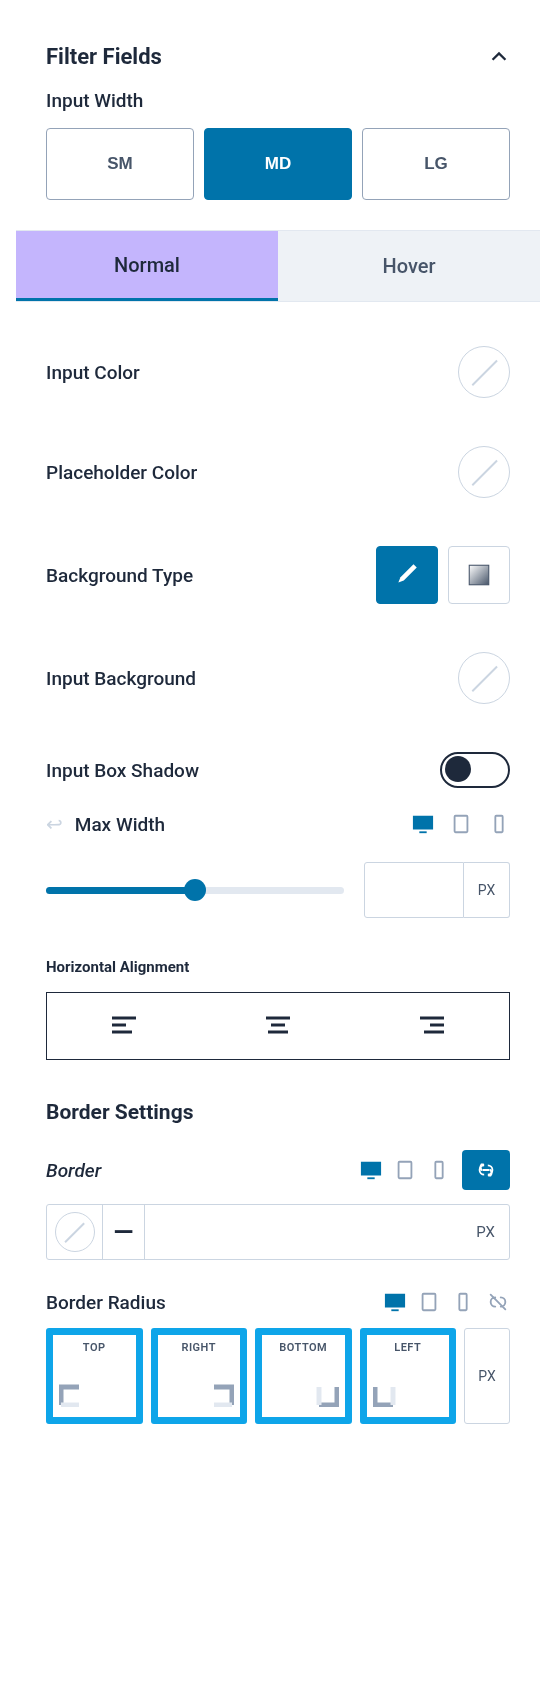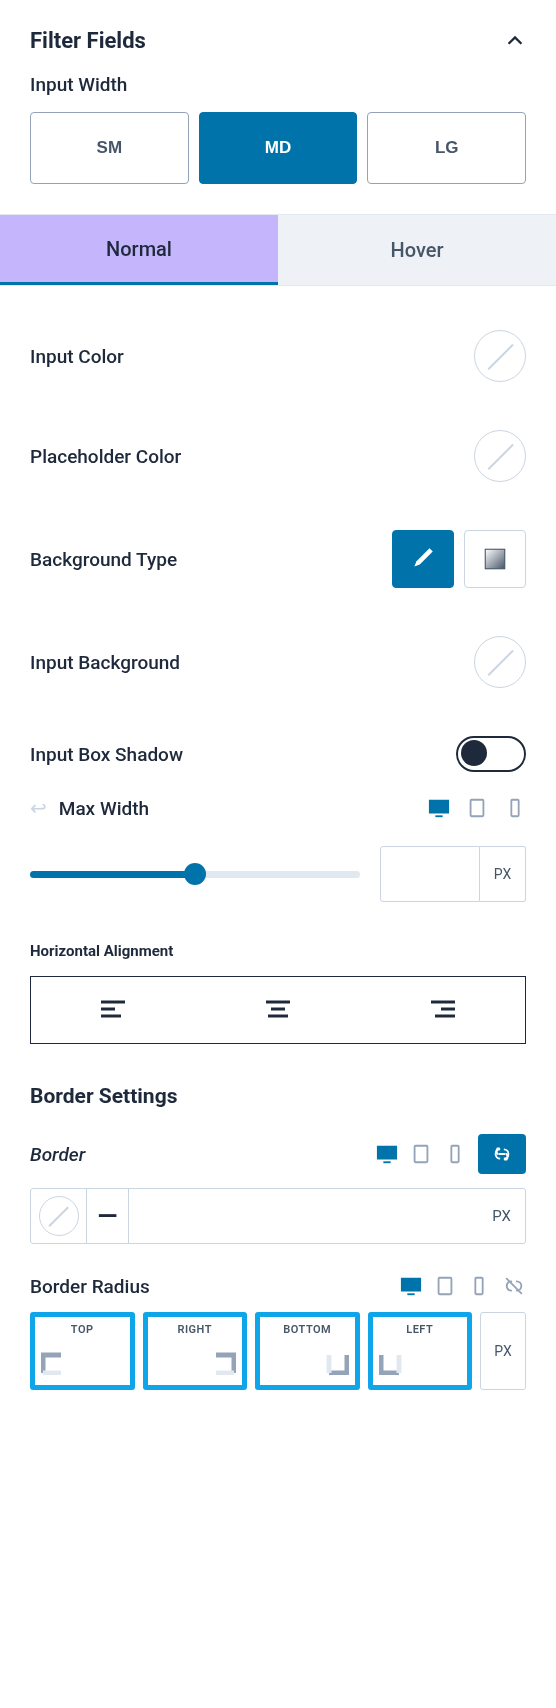--- a/index.html
+++ b/index.html
@@ -2,21 +2,21 @@
 <html><head>
 <meta charset="utf-8">
 <style>
 * { box-sizing: border-box; margin: 0; padding: 0; }
 body {
   width: 556px;
   font-family: -apple-system, BlinkMacSystemFont, "Segoe UI", Roboto, sans-serif;
   color: #1e293b;
   background: #fff;
 }
-.panel { padding: 0; }
+.panel { padding: 16px; }
 .section-header {
   display: flex;
   justify-content: space-between;
   align-items: center;
   padding: 28px 30px 20px 30px;
 }
 .section-title { font-size: 22px; font-weight: 700; color: #1e293b; }
 .chevron-up { width: 22px; height: 22px; }
 .chevron-up svg { width: 100%; height: 100%; stroke: #1e293b; stroke-width: 2.5; fill: none; }
 
@@ -170,23 +170,23 @@
 .border-input-row { display: flex; border: 1px solid #cbd5e1; border-radius: 3px; height: 56px; overflow: hidden; margin-bottom: 30px; }
 .border-color-cell { width: 56px; border-right: 1px solid #cbd5e1; display: flex; align-items: center; justify-content: center; }
 .border-color-cell .color-circle { width: 40px; height: 40px; }
 .border-style-cell { width: 42px; border-right: 1px solid #cbd5e1; display: flex; align-items: center; justify-content: center; font-size: 26px; font-weight: 700; color: #1e293b; cursor: pointer; }
 .border-width-cell { flex: 1; display: flex; align-items: center; justify-content: flex-end; padding-right: 14px; font-size: 15px; color: #475569; }
 
 .radius-head { display: flex; justify-content: space-between; align-items: center; margin-bottom: 14px; }
 .radius-inputs { display: flex; gap: 8px; }
 .radius-box {
   flex: 1;
-  border: 5px solid #0ea5e9;
+  border: 7px solid #0ea5e9;
   border-radius: 3px;
-  height: 78px;
+  height: 96px;
   position: relative;
   background: #fff;
 }
 .radius-box-label {
   text-align: center;
   font-size: 11px;
   font-weight: 600;
   color: #475569;
   padding-top: 6px;
   letter-spacing: 0.5px;

